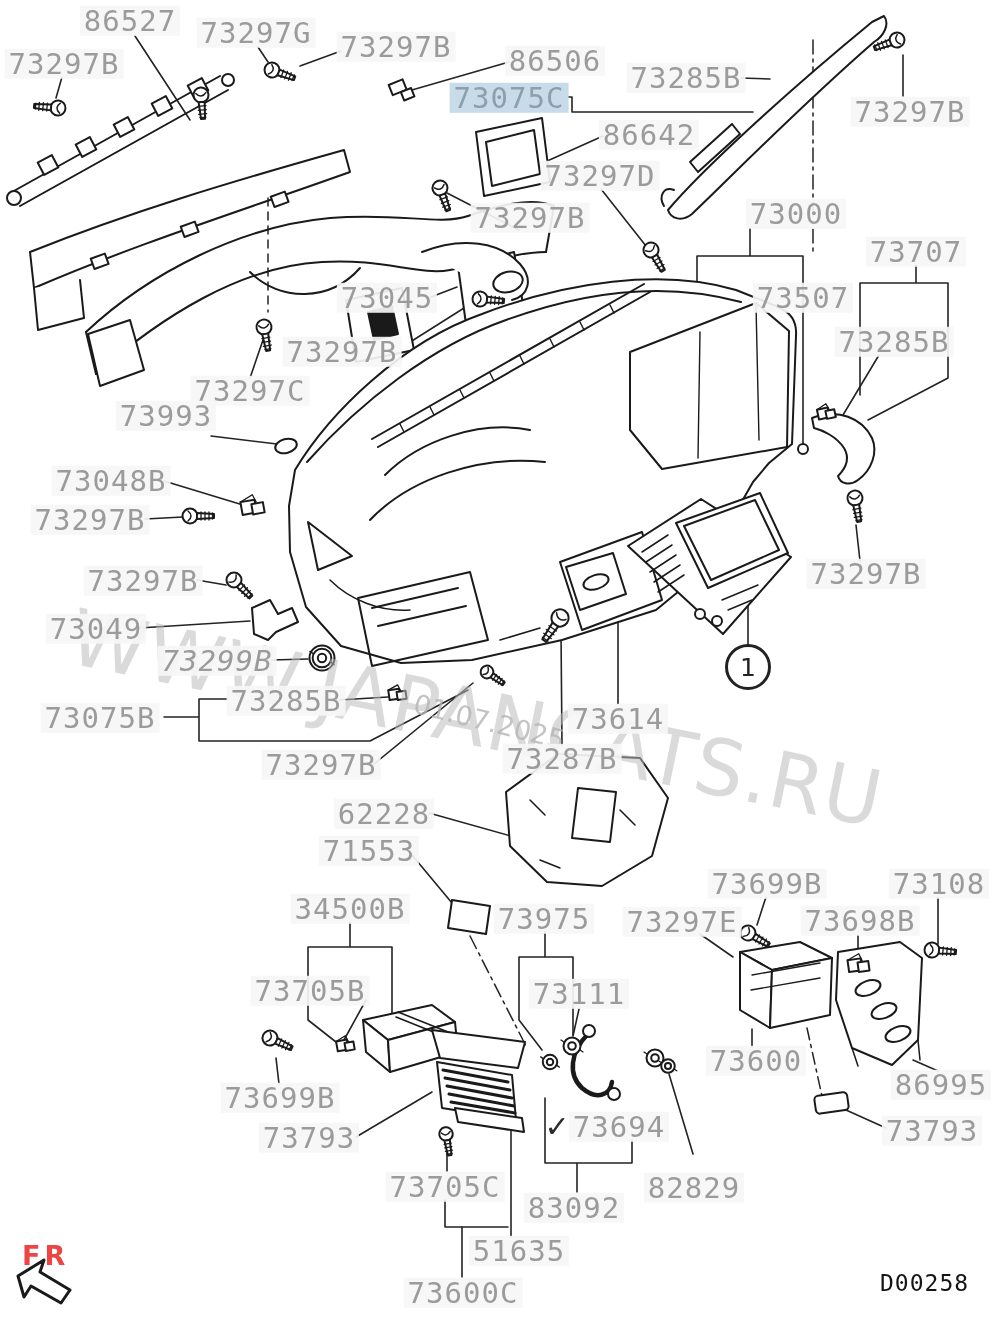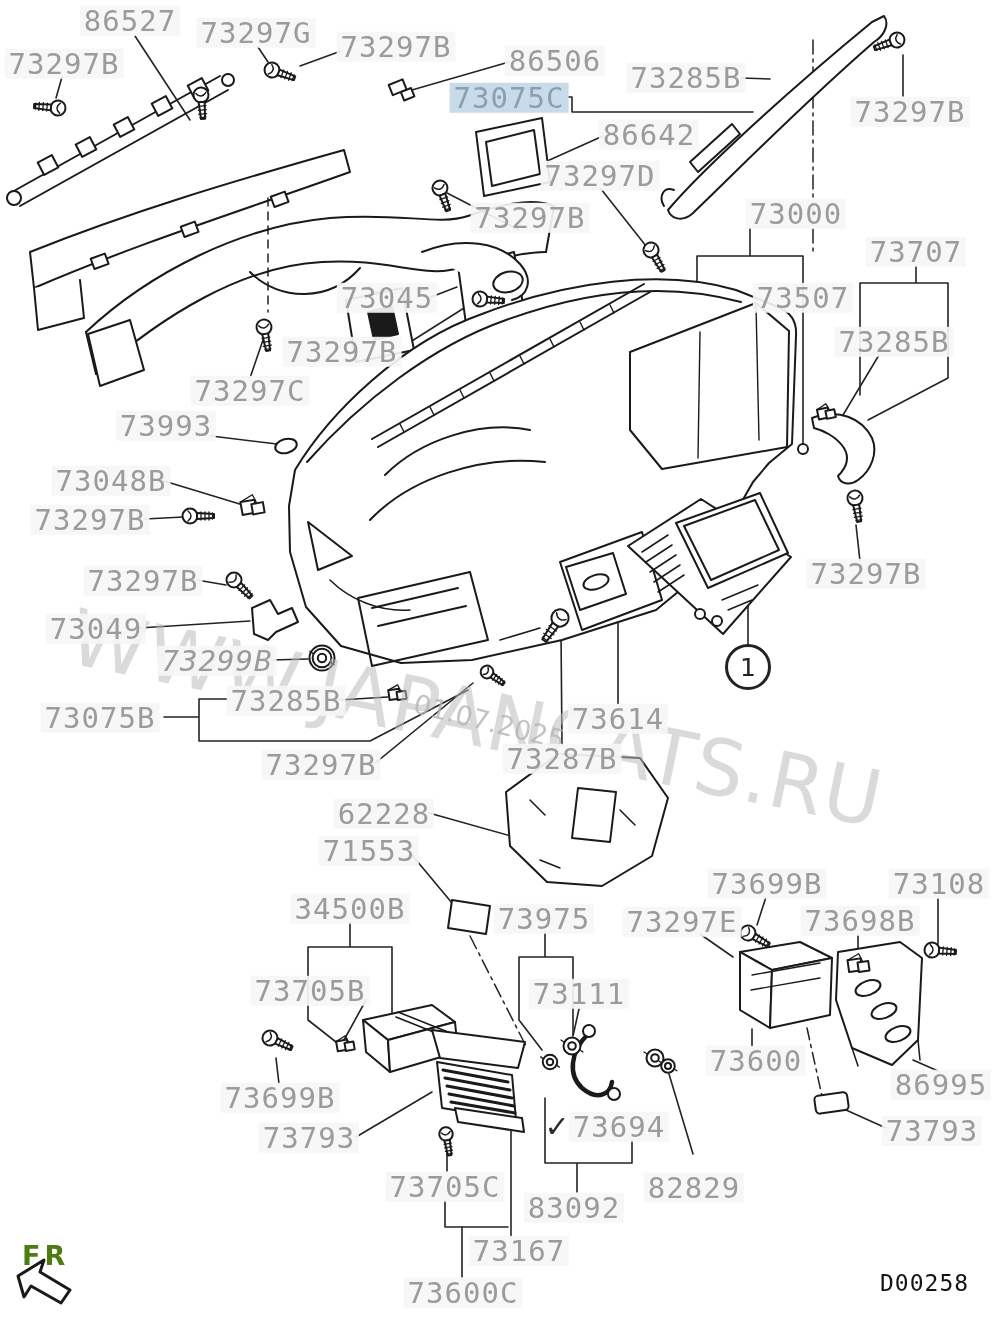--- a/index.html
+++ b/index.html
@@ -13,21 +13,21 @@
   #watermark-date{left:418px;top:688px;font-size:27px;transform:rotate(14deg);transform-origin:left top;opacity:.8;color:#b5b5b5;}
   #labels{position:absolute;left:0;top:0;width:100%;height:100%;z-index:3;}
   .plabel{position:absolute;transform:translate(-50%,-50%);
       font-family:"DejaVu Sans Mono",monospace;font-size:29px;letter-spacing:1px;
       color:#9b9b9b;background:rgba(246,246,246,0.92);padding:0 4px;line-height:1.05;cursor:pointer;}
   .plabel.hl{background:#c7dbe9;color:#8d9fae;}
   #callout-1{position:absolute;z-index:3;width:40px;height:40px;border:3px solid #222;border-radius:50%;
       background:#fff;color:#222;font-size:25px;font-family:"DejaVu Sans",sans-serif;
       display:flex;align-items:center;justify-content:center;transform:translate(-50%,-50%);}
   #checkmark{position:absolute;z-index:3;color:#2c2c2c;font-size:30px;transform:translate(-50%,-50%);}
-  #fr-label{position:absolute;z-index:3;color:#4d7c0f;font-size:27px;font-weight:bold;
+  #fr-label{position:absolute;z-index:3;color:#ef4444;font-size:27px;font-weight:bold;
       font-family:"DejaVu Sans",sans-serif;letter-spacing:4px;}
   #drawing-code{position:absolute;z-index:3;color:#151515;font-size:23px;
       font-family:"DejaVu Sans Mono",monospace;letter-spacing:1px;}
 </style>
 </head>
 <body>
 
 <div id="stage">
 
   <svg id="art" width="1000" height="1319" viewBox="0 0 1000 1319" fill="none" stroke="#1a1a1a" stroke-width="2" stroke-linecap="round" stroke-linejoin="round">
@@ -287,21 +287,21 @@
       <div class="plabel" style="left: 649px; top: 135px;">86642</div>
       <div class="plabel" style="left: 600px; top: 176px;">73297D</div>
       <div class="plabel" style="left: 530px; top: 218px;">73297B</div>
       <div class="plabel" style="left: 751px; top: 214px; margin-left: 45px;">73000</div>
       <div class="plabel" style="left: 916px; top: 252px;">73707</div>
       <div class="plabel" style="left: 803px; top: 298px;">73507</div>
       <div class="plabel" style="left: 387px; top: 298px;">73045</div>
       <div class="plabel" style="left: 894px; top: 342px;">73285B</div>
       <div class="plabel" style="left: 342px; top: 352px;">73297B</div>
       <div class="plabel" style="left: 250px; top: 391px;">73297C</div>
-      <div class="plabel" style="left: 166px; top: 426px;">73993</div>
+      <div class="plabel" style="left: 166px; top: 416px;">73993</div>
       <div class="plabel" style="left: 111px; top: 481px;">73048B</div>
       <div class="plabel" style="left: 90px; top: 520px;">73297B</div>
       <div class="plabel" style="left: 866px; top: 574px;">73297B</div>
       <div class="plabel" style="left: 143px; top: 581px;">73297B</div>
       <div class="plabel" style="left: 96px; top: 629px;">73049</div>
       <div class="plabel" style="left: 217px; top: 661px; font-style: italic;">73299B</div>
       <div class="plabel" style="left: 286px; top: 701px;">73285B</div>
       <div class="plabel" style="left: 100px; top: 718px;">73075B</div>
       <div class="plabel" style="left: 321px; top: 765px;">73297B</div>
       <div class="plabel" style="left: 618px; top: 719px;">73614</div>
@@ -318,21 +318,21 @@
       <div class="plabel" style="left: 579px; top: 994px;">73111</div>
       <div class="plabel" style="left: 756px; top: 1061px;">73600</div>
       <div class="plabel" style="left: 941px; top: 1085px;">86995</div>
       <div class="plabel" style="left: 280px; top: 1098px;">73699B</div>
       <div class="plabel" style="left: 619px; top: 1127px;">73694</div>
       <div class="plabel" style="left: 309px; top: 1138px;">73793</div>
       <div class="plabel" style="left: 932px; top: 1131px;">73793</div>
       <div class="plabel" style="left: 694px; top: 1168px; margin-top: 20px;">82829</div>
       <div class="plabel" style="left: 445px; top: 1187px;">73705C</div>
       <div class="plabel" style="left: 574px; top: 1208px;">83092</div>
-      <div class="plabel" style="left: 519px; top: 1251px;">73167</div>
+      <div class="plabel" style="left: 519px; top: 1251px;">51635</div>
       <div class="plabel" style="left: 463px; top: 1293px;">73600C</div>
     </div>
 
   <div id="callout-1" style="left:748px;top:667px;">1</div>
 
   <div id="checkmark" style="left:557px;top:1126px;">✓</div>
 
   <div id="fr-label" style="left:22px;top:1240px;">FR</div>
 
   <div id="drawing-code" style="left:880px;top:1270px;">D00258</div>

